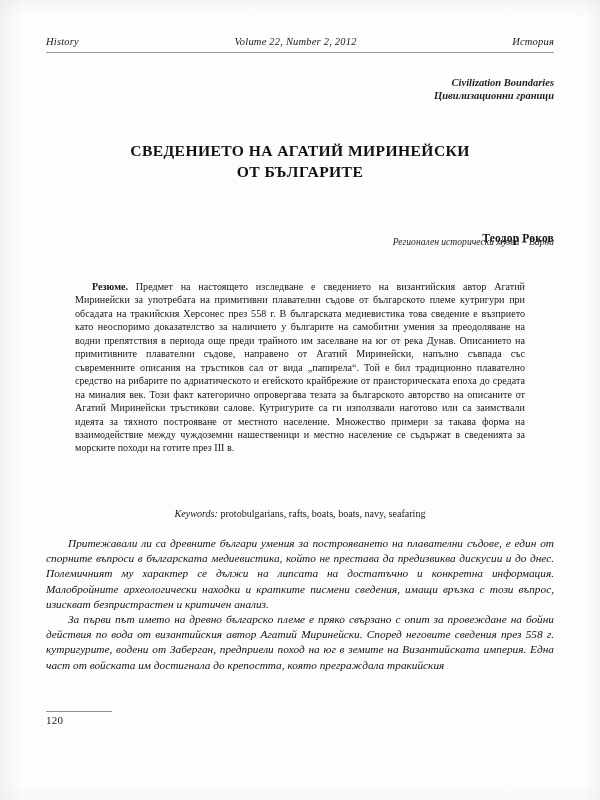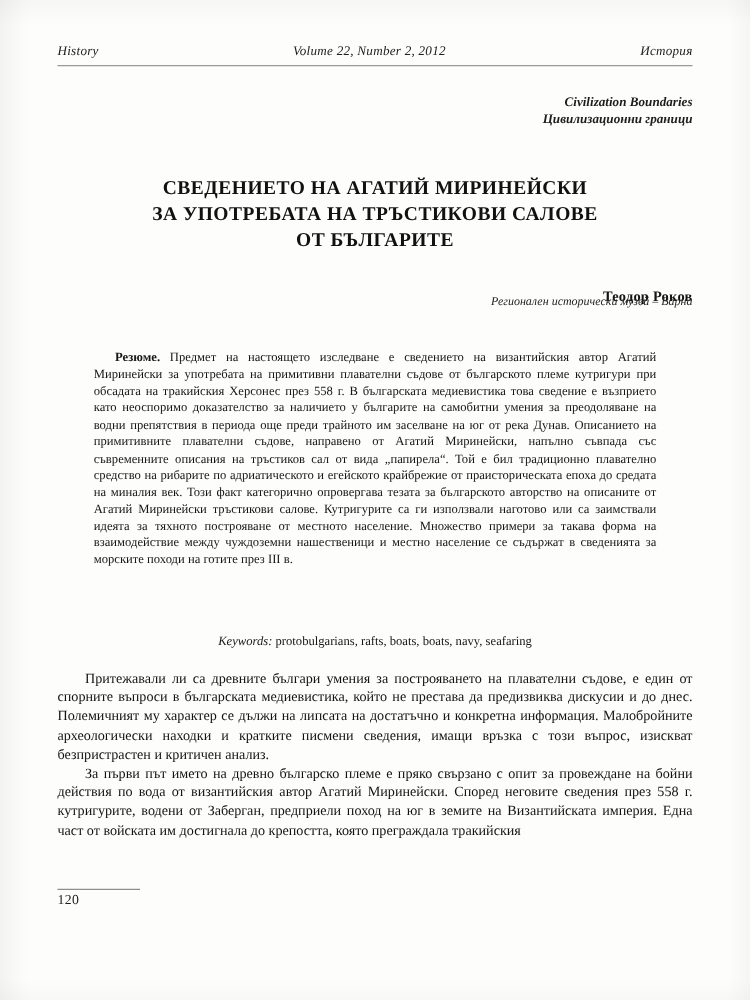--- a/index.html
+++ b/index.html
@@ -153,21 +153,21 @@
     position: absolute;
     left: 2px;
     top: 536px;
     width: 508px;
     font-size: 11.3px;
     line-height: 15.2px;
     text-align: justify;
     text-justify: inter-word;
     color: #121212;
   }
-  .body p { margin: 0; text-indent: 22px; }
+  .body p { margin: 0; text-indent: 22px; font-style: italic; }
 
   
   .folio-rule {
     position: absolute;
     left: 2px;
     top: 711px;
     width: 66px;
     height: 1px;
     background: #8f8f8f;
   }
@@ -193,21 +193,20 @@
     </div>
     <div class="runhead-rule"></div>
 
     <div class="section-label">
       <div>Civilization Boundaries</div>
       <div>Цивилизационни граници</div>
     </div>
 
     <h1 class="title">
       <span class="tl">СВЕДЕНИЕТО НА АГАТИЙ МИРИНЕЙСКИ</span>
-      <span class="tl">ЗА УПОТРЕБАТА НА ТРЪСТИКОВИ САЛОВЕ</span>
       <span class="tl">ОТ БЪЛГАРИТЕ</span>
     </h1>
 
     <div class="author">Теодор Роков</div>
     <div class="affiliation">Регионален исторически музей – Варна</div>
 
     <div class="abstract">
       <p><span class="lead">Резюме.</span><span> Предмет на настоящето изследване е сведението на византийския автор Агатий Миринейски за употребата на примитивни плавателни съдове от българското племе кутригури при обсадата на тракийския Херсонес през 558 г. В българската медиевистика това сведение е възприето като неоспоримо доказателство за наличието у българите на самобитни умения за преодоляване на водни препятствия в периода още преди трайното им заселване на юг от река Дунав. Описанието на примитивните плавателни съдове, направено от Агатий Миринейски, напълно съвпада със съвременните описания на тръстиков сал от вида „папирела“. Той е бил традиционно плавателно средство на рибарите по адриатическото и егейското крайбрежие от праисторическата епоха до средата на миналия век. Този факт категорично опровергава тезата за българското авторство на описаните от Агатий Миринейски тръстикови салове. Кутригурите са ги използвали наготово или са заимствали идеята за тяхното построяване от местното население. Множество примери за такава форма на взаимодействие между чуждоземни нашественици и местно население се съдържат в сведенията за морските походи на готите през III в.</span></p>
     </div>
 

